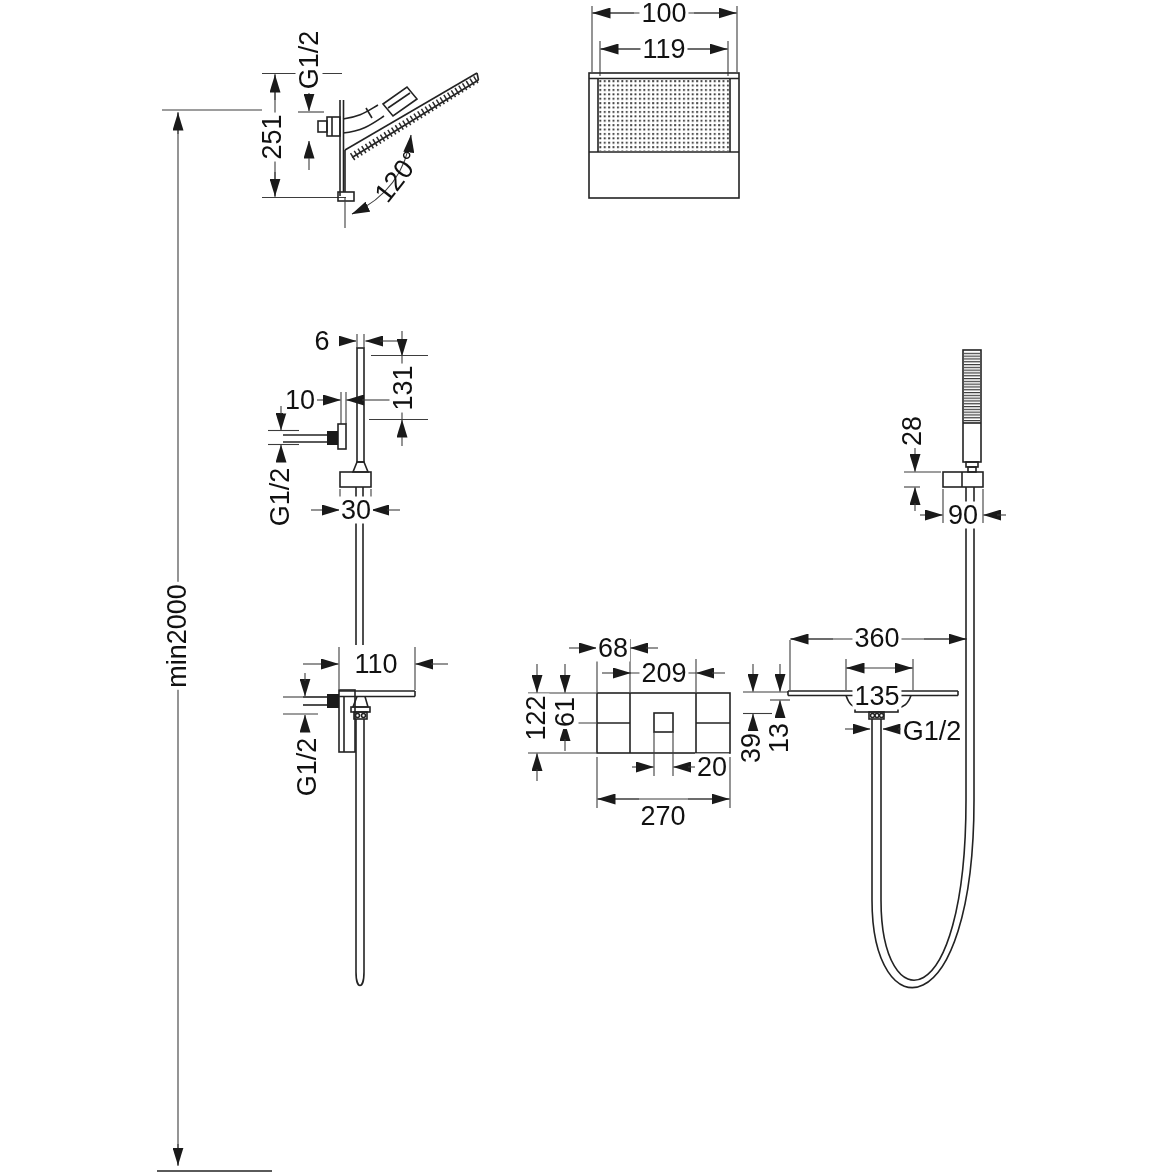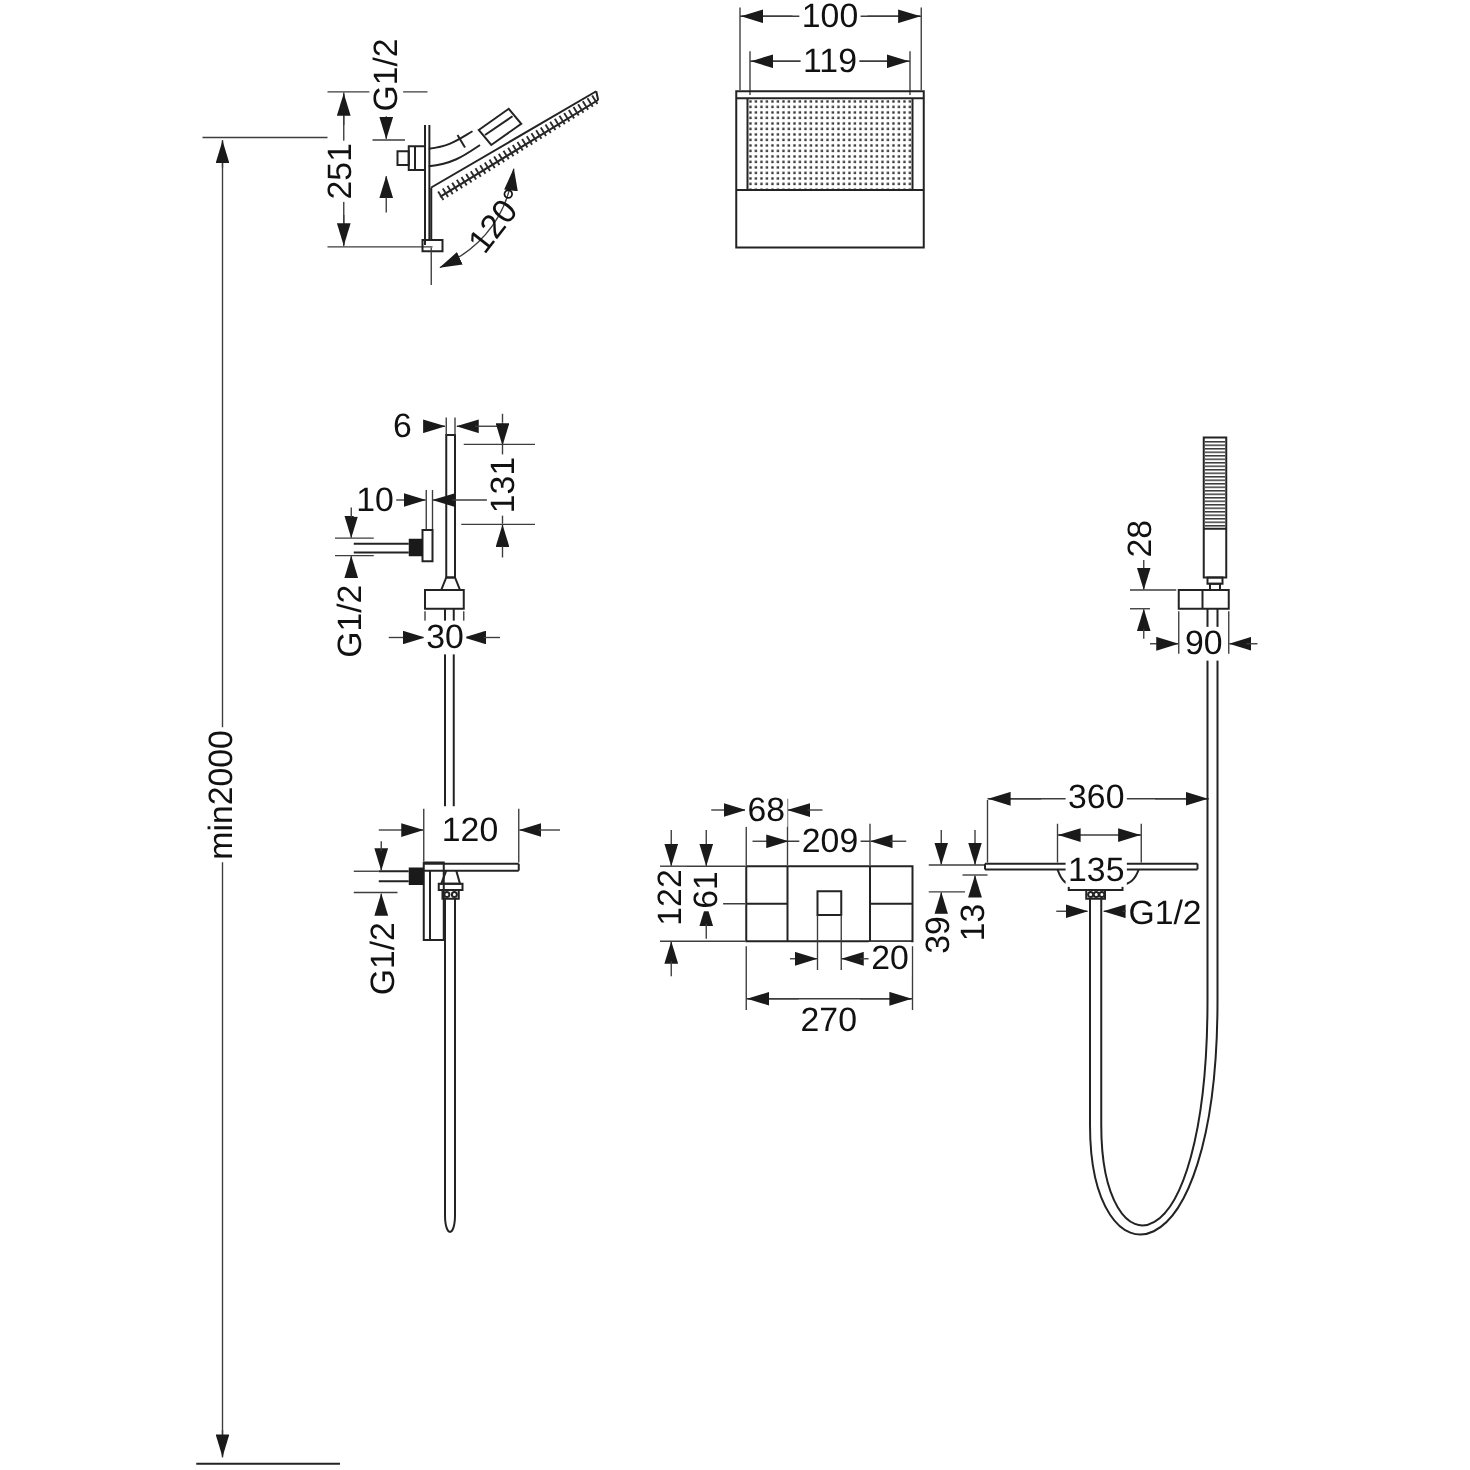--- a/index.html
+++ b/index.html
@@ -270,21 +270,21 @@
   <span class="lbl v" style="left:309px;top:60px">G1/2</span>
   <span class="lbl v" style="left:272px;top:137px">251</span>
   <span class="lbl ang" style="left:398px;top:177px">120°</span>
   <span class="lbl" style="left:664px;top:13px">100</span>
   <span class="lbl" style="left:664px;top:49px">119</span>
   <span class="lbl" style="left:322px;top:341px">6</span>
   <span class="lbl v" style="left:403px;top:388px">131</span>
   <span class="lbl" style="left:300px;top:400px">10</span>
   <span class="lbl v" style="left:280px;top:497px">G1/2</span>
   <span class="lbl" style="left:356px;top:510px">30</span>
-  <span class="lbl" style="left:376px;top:664px">120</span>
+  <span class="lbl" style="left:376px;top:664px">110</span>
   <span class="lbl v" style="left:307px;top:767px">G1/2</span>
   <span class="lbl v" style="left:177px;top:636px">min2000</span>
   <span class="lbl" style="left:613px;top:648px">68</span>
   <span class="lbl" style="left:664px;top:673px">209</span>
   <span class="lbl v" style="left:536px;top:718px">122</span>
   <span class="lbl v" style="left:565px;top:712px">61</span>
   <span class="lbl" style="left:712px;top:767px">20</span>
   <span class="lbl" style="left:663px;top:816px">270</span>
   <span class="lbl v" style="left:751px;top:748px">39</span>
   <span class="lbl v" style="left:779px;top:738px">13</span>

